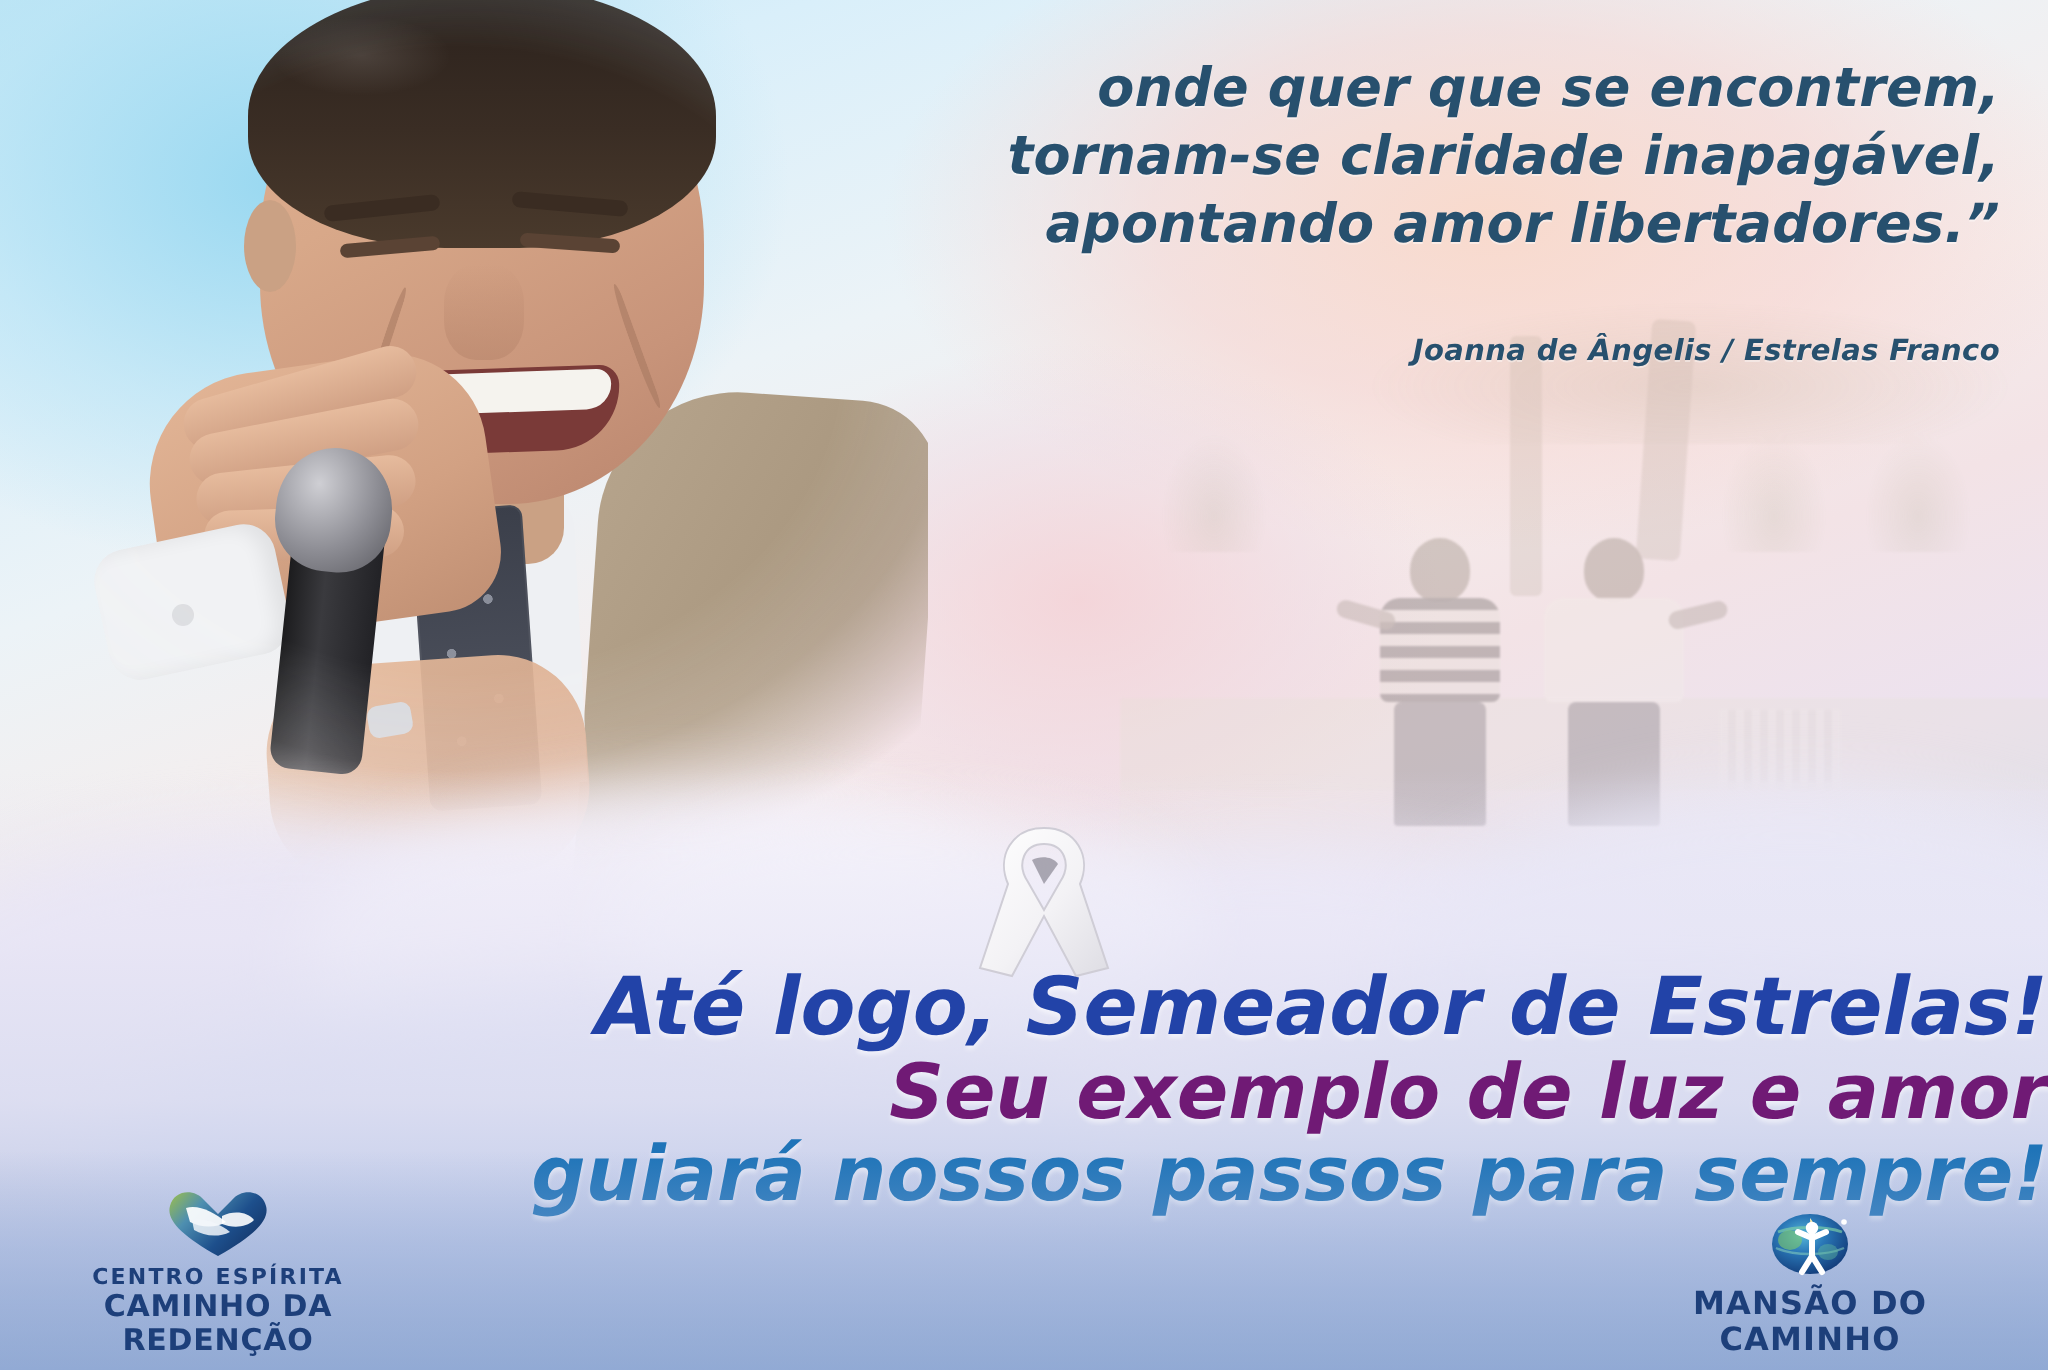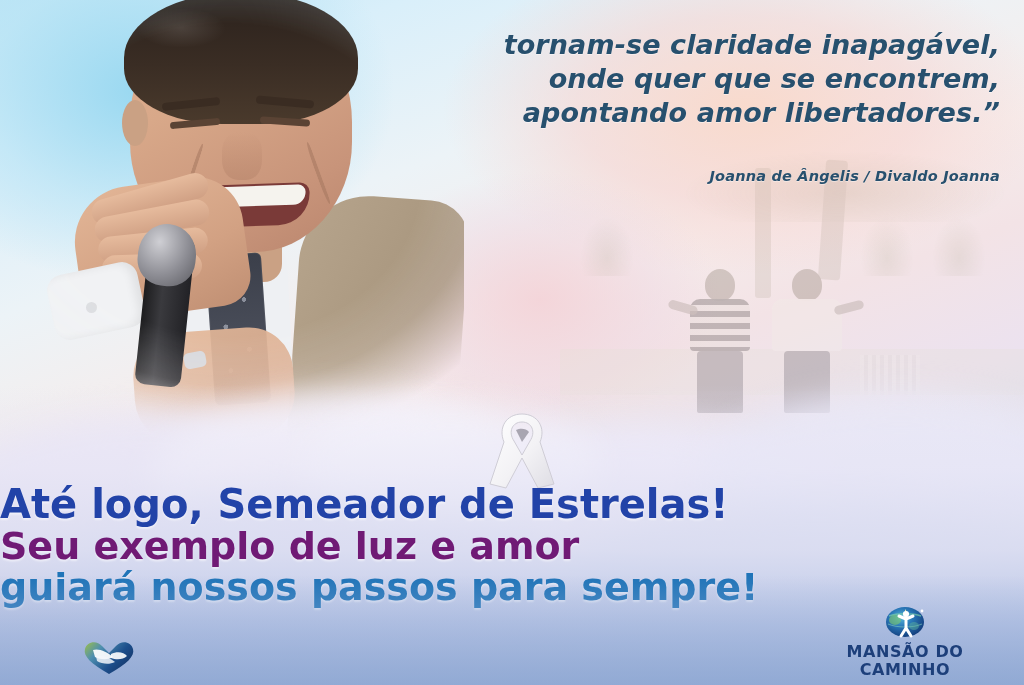--- a/index.html
+++ b/index.html
@@ -145,22 +145,22 @@
   .quote-attr{
     position:absolute;left:440px;top:168px;width:560px;text-align:right;
     font-style:italic;font-weight:bold;color:#27506e;font-size:14.5px;
     letter-spacing:.2px;text-shadow:0 1px 0 rgba(255,255,255,.4);
   }
 
   
   .ribbon{position:absolute;left:482px;top:408px;width:80px;height:86px;}
 
   
-  .headline{position:absolute;left:0;top:484px;width:1024px;text-align:left;
-    font-weight:bold;line-height:1.03;}
+  .headline{position:absolute;left:0;top:484px;width:1024px;text-align:right;
+    font-style:italic;font-weight:bold;line-height:1.03;}
   .headline .hl{display:block;white-space:nowrap;}
   .hl1{font-size:40px;color:#2243a8;text-shadow:0 2px 2px rgba(255,255,255,.5);}
   .hl2{font-size:38px;color:#701a75;text-shadow:0 2px 2px rgba(255,255,255,.5);margin-top:2px;}
   .hl3{font-size:38px;color:#1f74b8;text-shadow:0 2px 2px rgba(255,255,255,.5);margin-top:2px;}
 
   
   .footer-fade{position:absolute;left:0;bottom:0;width:1024px;height:110px;
     background:linear-gradient(180deg,rgba(160,180,218,0) 0%,rgba(150,172,214,.45) 45%,rgba(140,166,210,.6) 100%);}
   .logo{position:absolute;bottom:6px;display:flex;flex-direction:column;align-items:center;}
   .logo-left{left:14px;width:190px;}
@@ -245,25 +245,25 @@
       <div class="cl c2"></div>
       <div class="cl c3"></div>
     <div class="cl c4"></div>
       <div class="cl c5"></div>
       <div class="cl c6"></div>
     <div class="cl c7"></div>
     <div class="haze"></div>
   </div>
 
   <div class="quote">
+    <div>onde quer que se encontrem,</div>
     <div>tornam-se claridade inapagável,</div>
-    <div>onde quer que se encontrem,</div>
     <div>apontando amor libertadores.”</div>
   </div>
-  <div class="quote-attr">Joanna de Ângelis / Divaldo Joanna</div>
+  <div class="quote-attr">Joanna de Ângelis / Estrelas Franco</div>
 
   <div class="ribbon">
     <svg viewBox="0 0 80 86" width="80" height="86" aria-hidden="true">
       <defs>
         <linearGradient id="rg" x1="0" y1="0" x2="1" y2="1">
           <stop offset="0%" stop-color="#ffffff"></stop>
           <stop offset="55%" stop-color="#f3f2f5"></stop>
           <stop offset="100%" stop-color="#dedde4"></stop>
         </linearGradient>
       </defs>
@@ -290,20 +290,24 @@
             <stop offset="32%" stop-color="#4e8fb0"></stop>
             <stop offset="70%" stop-color="#1d4f8c"></stop>
             <stop offset="100%" stop-color="#15376b"></stop>
           </linearGradient>
         </defs>
         <path d="M28 36 C10 26 2 18 4 11 C6 3 16 2 21 8 L28 15 L35 8 C40 2 50 3 52 11 C54 18 46 26 28 36 Z" fill="url(#hg)"></path>
         <path d="M12 12 C18 10 26 14 32 19 C27 22 20 22 14 19 Z" fill="#ffffff" opacity=".92"></path>
         <path d="M15 18 C22 17 29 20 34 24 C28 27 21 26 16 23 Z" fill="#f2f6fa" opacity=".85"></path>
         <path d="M30 16 C36 13 43 14 46 18 C42 22 35 22 30 20 Z" fill="#ffffff" opacity=".9"></path>
       </svg>
+    </div>
+    <div class="logo-txt">
+      <div class="l1">CENTRO ESPÍRITA</div>
+      <div class="l2">CAMINHO DA REDENÇÃO</div>
     </div>
   </div>
 
   <div class="logo logo-right">
     <div class="logo-mark">
       <svg viewBox="0 0 48 40" width="48" height="40" aria-hidden="true">
         <defs>
           <radialGradient id="gg" cx="40%" cy="35%" r="70%">
             <stop offset="0%" stop-color="#57b8d8"></stop>
             <stop offset="42%" stop-color="#2a78b8"></stop>

